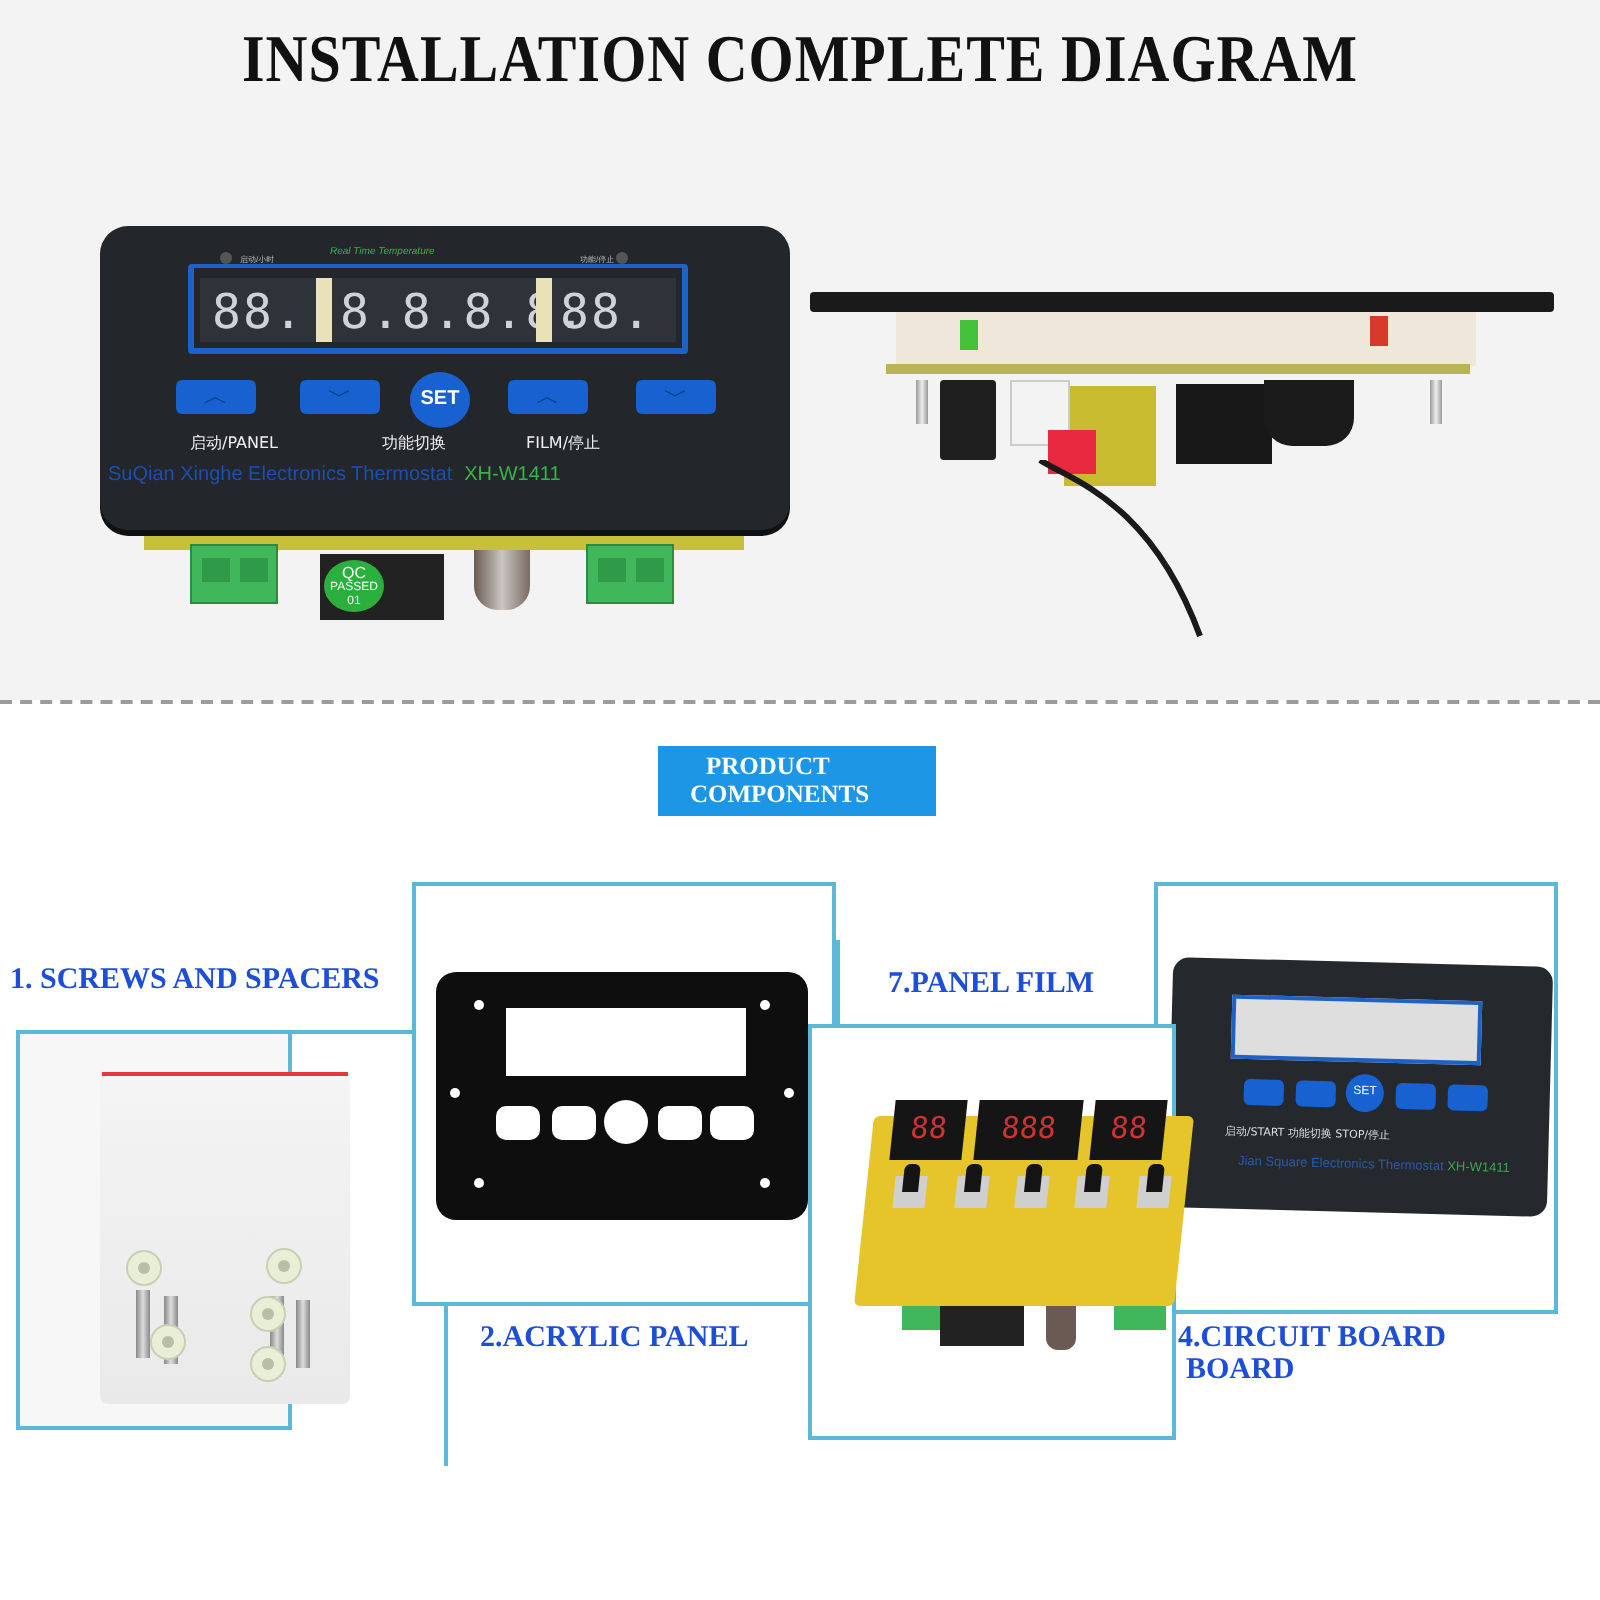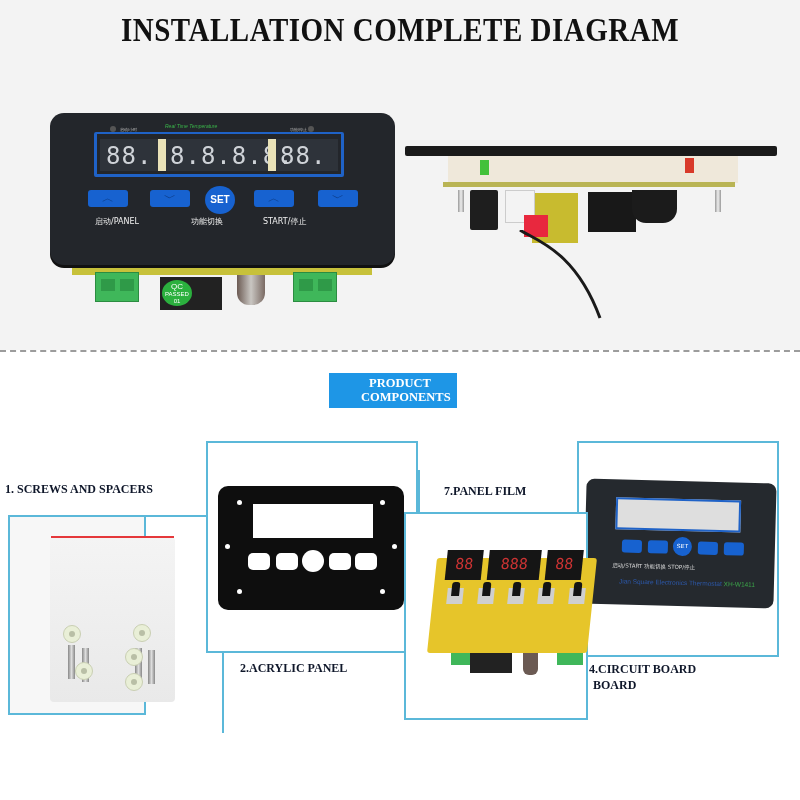--- a/index.html
+++ b/index.html
@@ -41,25 +41,25 @@
   .side-cap { left: 470px; top: 190px; width: 28px; height: 40px; background: #1e1e1e; border-radius: 2px; }
   .side-conn { left: 505px; top: 190px; width: 30px; height: 33px; background: #f3f3f3; border: 1px solid #ccc; }
   .side-sub { left: 532px; top: 193px; width: 46px; height: 50px; background: #c8bb2f; }
   .side-red { left: 524px; top: 215px; width: 24px; height: 22px; background: #e8283e; }
   .side-relay { left: 588px; top: 192px; width: 48px; height: 40px; background: #181818; }
   .side-buzz { left: 632px; top: 190px; width: 45px; height: 33px; background: #1b1b1b; border-radius: 0 0 14px 14px; }
   .side-screw { width: 6px; height: 22px; background: linear-gradient(90deg,#999,#eee,#999); }
   .cable { left: 515px; top: 230px; width: 110px; height: 90px; }
 
   
-  .section-badge { left: 329px; top: 373px; width: 128px; height: 35px; background: #1e96e6; color: #fff; font-family: "Liberation Serif", serif; font-weight: bold; font-size: 12.5px; line-height: 14px; padding: 3px 0 0 32px; }
+  .section-badge { left: 329px; top: 373px; width: 139px; height: 35px; background: #1e96e6; color: #fff; font-family: "Liberation Serif", serif; font-weight: bold; font-size: 12.5px; line-height: 14px; padding: 3px 0 0 16px; }
 
   
   .frame { border: 2px solid #5bb8d9; background: #fff; }
-  .label { font-family: "Liberation Serif", serif; font-weight: bold; font-size: 12px; color: #0f172a; white-space: nowrap; }
+  .label { font-family: "Liberation Serif", serif; font-weight: bold; font-size: 15px; color: #1d4ed8; white-space: nowrap; }
 
   
   .bag { left: 50px; top: 537px; width: 125px; height: 165px; background: linear-gradient(180deg,#f4f4f4,#e9e9e9); border-radius: 4px; }
   .bag-seal { left: 51px; top: 536px; width: 123px; height: 2px; background: #e5383b; }
   .spacer { width: 18px; height: 18px; border-radius: 50%; background: #e9efd7; border: 1px solid #c9cfb3; }
   .spacer::after { content:""; position:absolute; left:5px; top:5px; width:6px; height:6px; border-radius:50%; background:#b9bfa6; }
   .screw { width: 7px; height: 34px; background: linear-gradient(90deg,#888,#ddd,#888); }
 
   
   .acrylic { left: 218px; top: 486px; width: 186px; height: 124px; background: #0e0e0e; border-radius: 10px; }
@@ -117,21 +117,24 @@
   <div class="abs btn-row">
     <div class="arrow-btn" style="left:0;">︿</div>
     <div class="arrow-btn" style="left:62px;">﹀</div>
     <div class="set-btn">SET</div>
     <div class="arrow-btn" style="left:166px;">︿</div>
     <div class="arrow-btn" style="left:230px;">﹀</div>
   </div>
   <div class="abs btn-labels">
     <span style="position:absolute;left:0;">启动/PANEL</span>
     <span style="position:absolute;left:96px;">功能切换</span>
-    <span style="position:absolute;left:168px;">START/停止</span>
+    <span style="position:absolute;left:168px;">FILM/停止</span>
+  </div>
+  <div class="abs brand">
+    <span>SuQian Xinghe Electronics Thermostat</span><span class="model">XH-W1411</span>
   </div>
 </div>
 
 <div class="abs side-under"></div>
 <div class="abs side-led-g"></div>
 <div class="abs side-led-r"></div>
 <div class="abs side-top"></div>
 <div class="abs side-pcb"></div>
 <div class="abs side-screw" style="left:458px;top:190px;"></div>
 <div class="abs side-screw" style="left:715px;top:190px;"></div>

